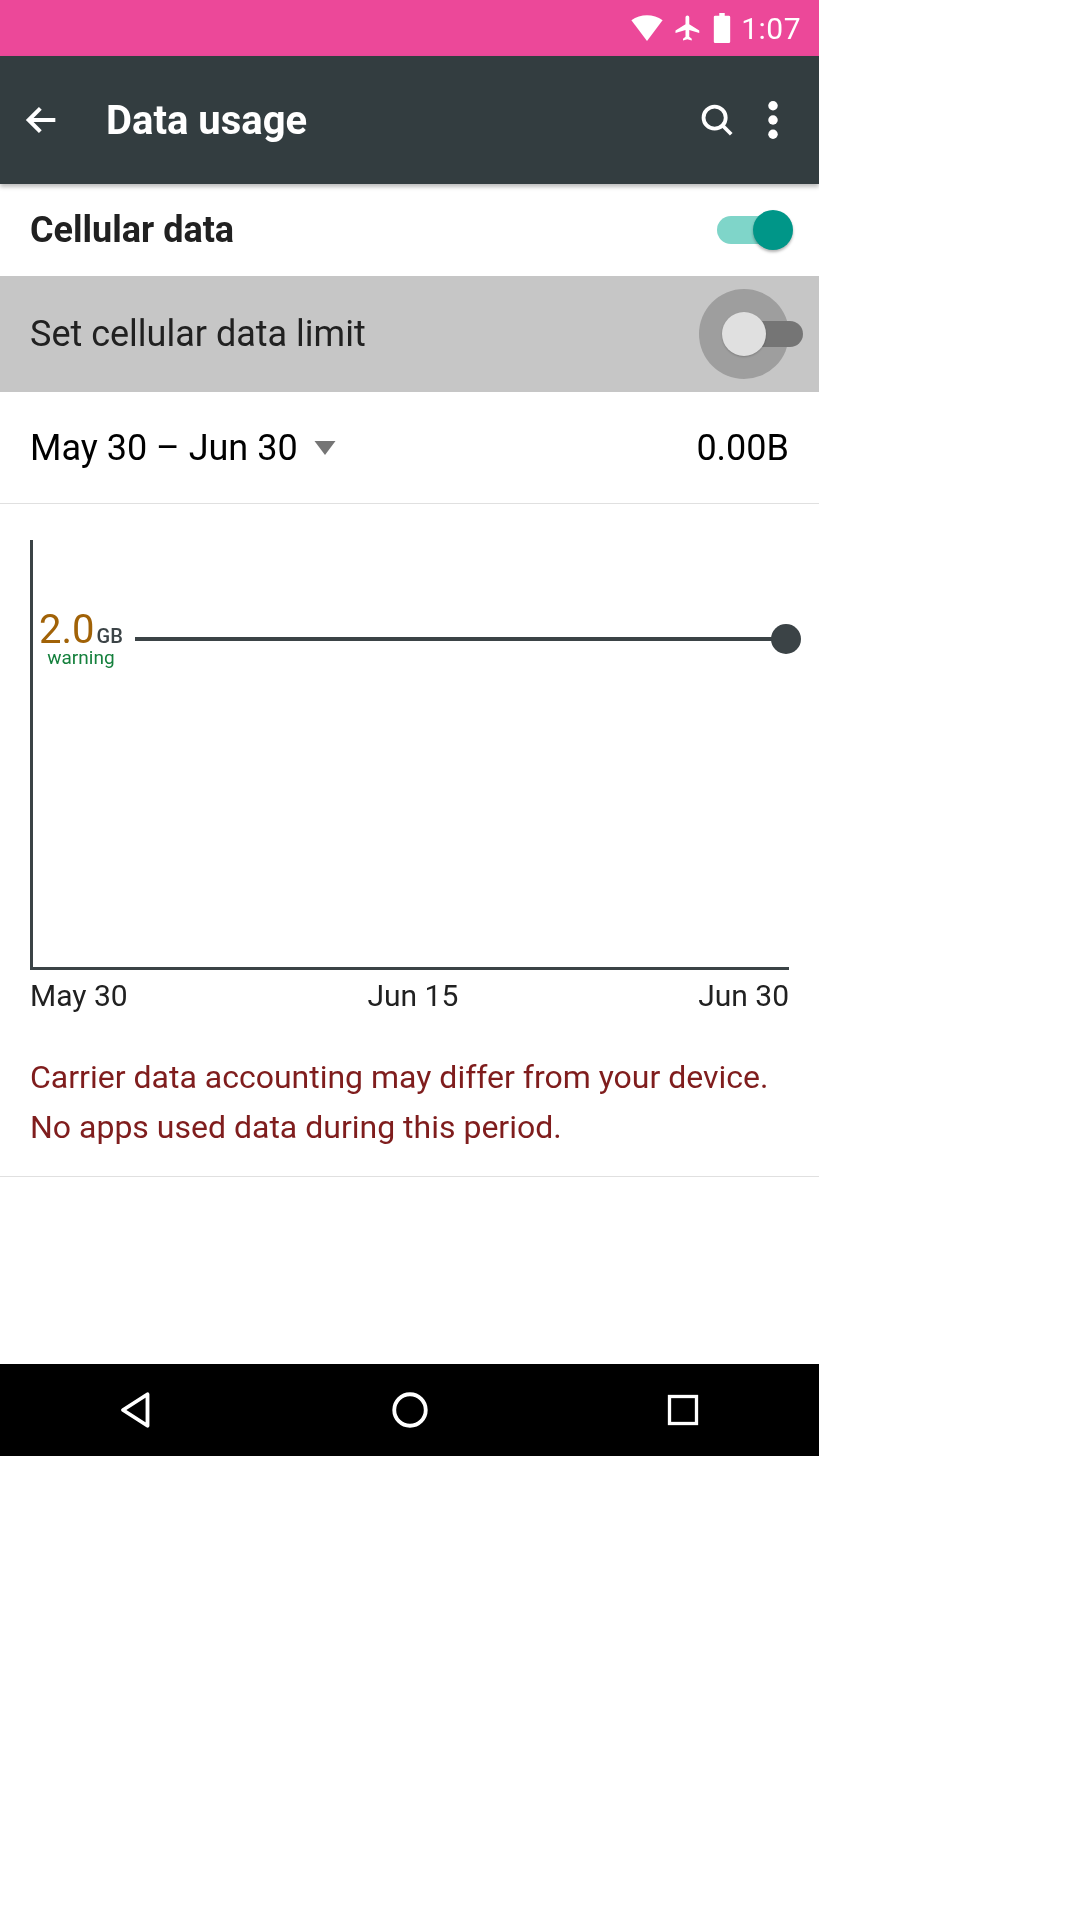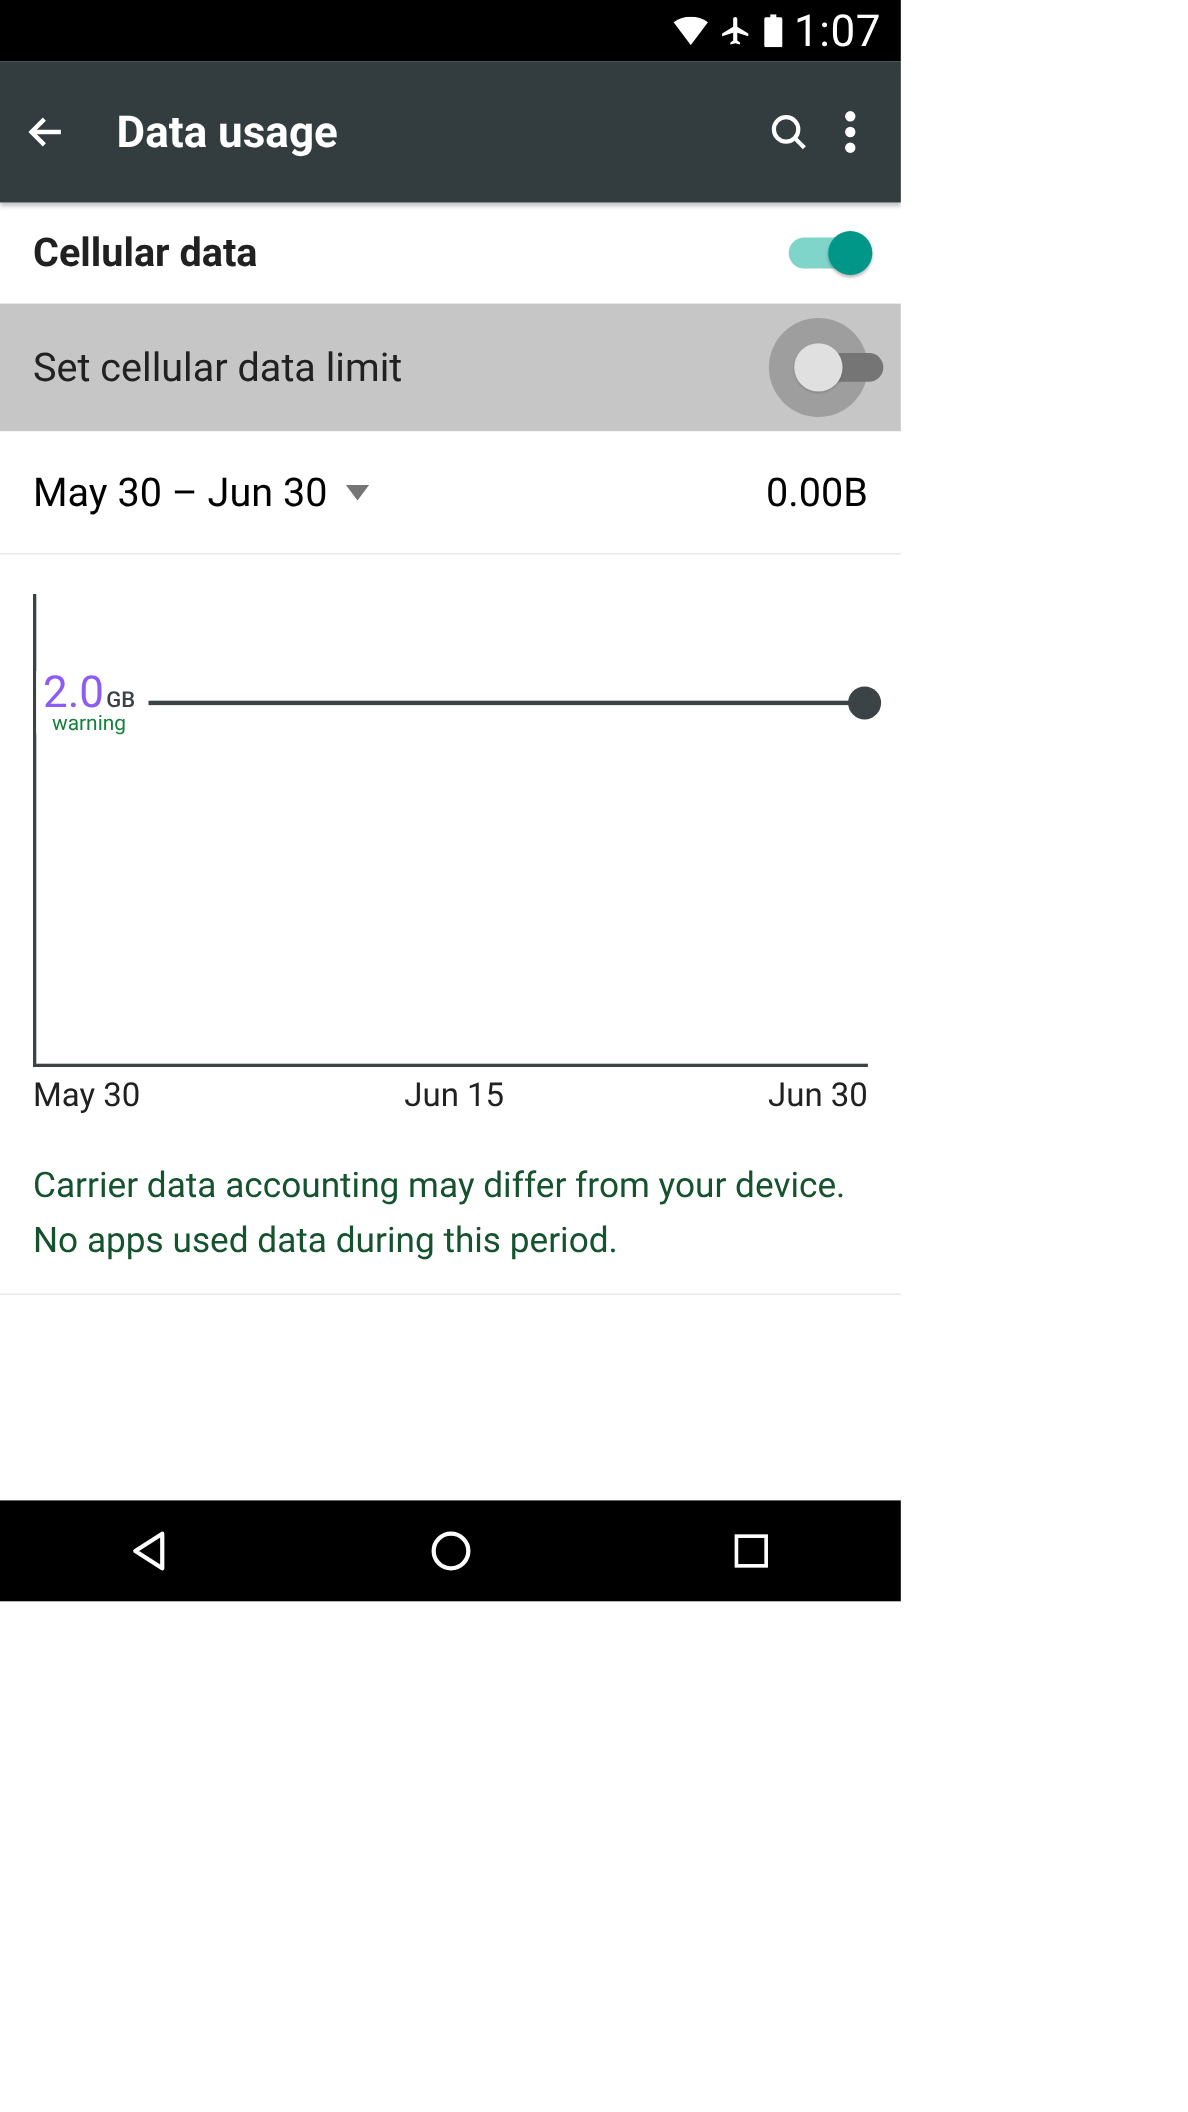--- a/index.html
+++ b/index.html
@@ -6,28 +6,28 @@
   body {
     width: 819px;
     height: 1456px;
     font-family: Roboto, "Helvetica Neue", Arial, sans-serif;
     background: #fff;
     overflow: hidden;
     position: relative;
   }
   .statusbar {
     height: 56px;
-    background: #000000;
+    background: #ec4899;
     display: flex;
     align-items: center;
     justify-content: flex-end;
     padding: 0 18px;
     gap: 10px;
     color: #fff;
-    font-size: 40px;
+    font-size: 30px;
   }
   .statusbar .time { font-weight: 400; letter-spacing: 0.5px; }
   .appbar {
     height: 128px;
     background: #333d40;
     display: flex;
     align-items: center;
     padding: 0 18px;
     color: #fff;
     box-shadow: 0 3px 4px rgba(0,0,0,0.25);
@@ -85,37 +85,37 @@
     position:relative;
   }
   .warning-line {
     position:absolute; left:0; right:0; top:70px;
     display:flex; align-items:center;
   }
   .warning-label-wrap{
     background:#fff; padding-right:12px; padding-left:6px;
     line-height:1;
   }
-  .warning-val { font-size:40px; color:#8b5cf6; display:inline-block;}
+  .warning-val { font-size:40px; color:#a16207; display:inline-block;}
   .warning-unit { font-size:20px; color:#3b4346; font-weight:500; margin-left:2px;}
   .warning-sub { font-size:19px; color:#15803d; margin-top:-2px;text-align:center;}
   .warn-rule {
     flex:1; height:4px; background:#3b4346; position:relative;
   }
   .warn-handle {
     position:absolute; right:-12px; top:50%; transform:translateY(-50%);
     width:30px; height:30px; border-radius:50%; background:#3b4346;
   }
   .axis-labels {
     display:flex; justify-content:space-between; font-size:30px; color:#212121;
     padding: 8px 0 0 0;
   }
   .footer-text {
     padding: 30px 30px 24px 30px;
-    font-size:32px; color:#14532d; line-height:1.55;
+    font-size:32px; color:#7f1d1d; line-height:1.55;
     border-bottom:1px solid #e0e0e0;
   }
   .navbar {
     position:absolute; bottom:0; left:0; right:0; height:92px;
     background:#000; display:flex; align-items:center; justify-content:space-around;
   }
   .navbar .nbtn { width:60px;height:60px;display:flex;align-items:center;justify-content:center;cursor:pointer;}
   svg { display:block; }
 </style>
 </head>

